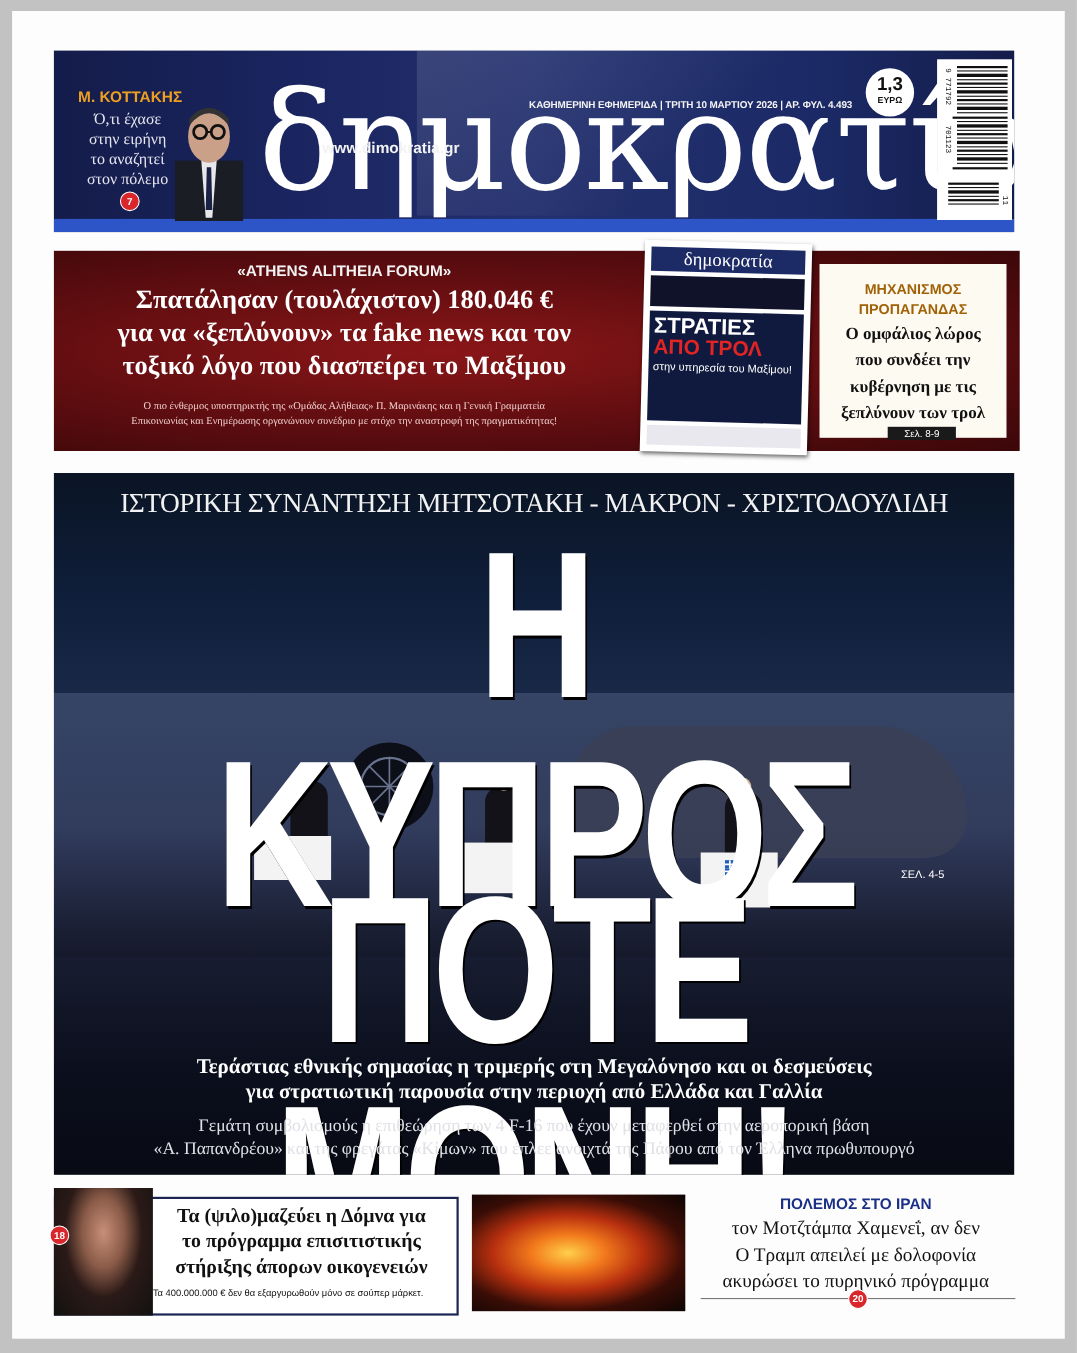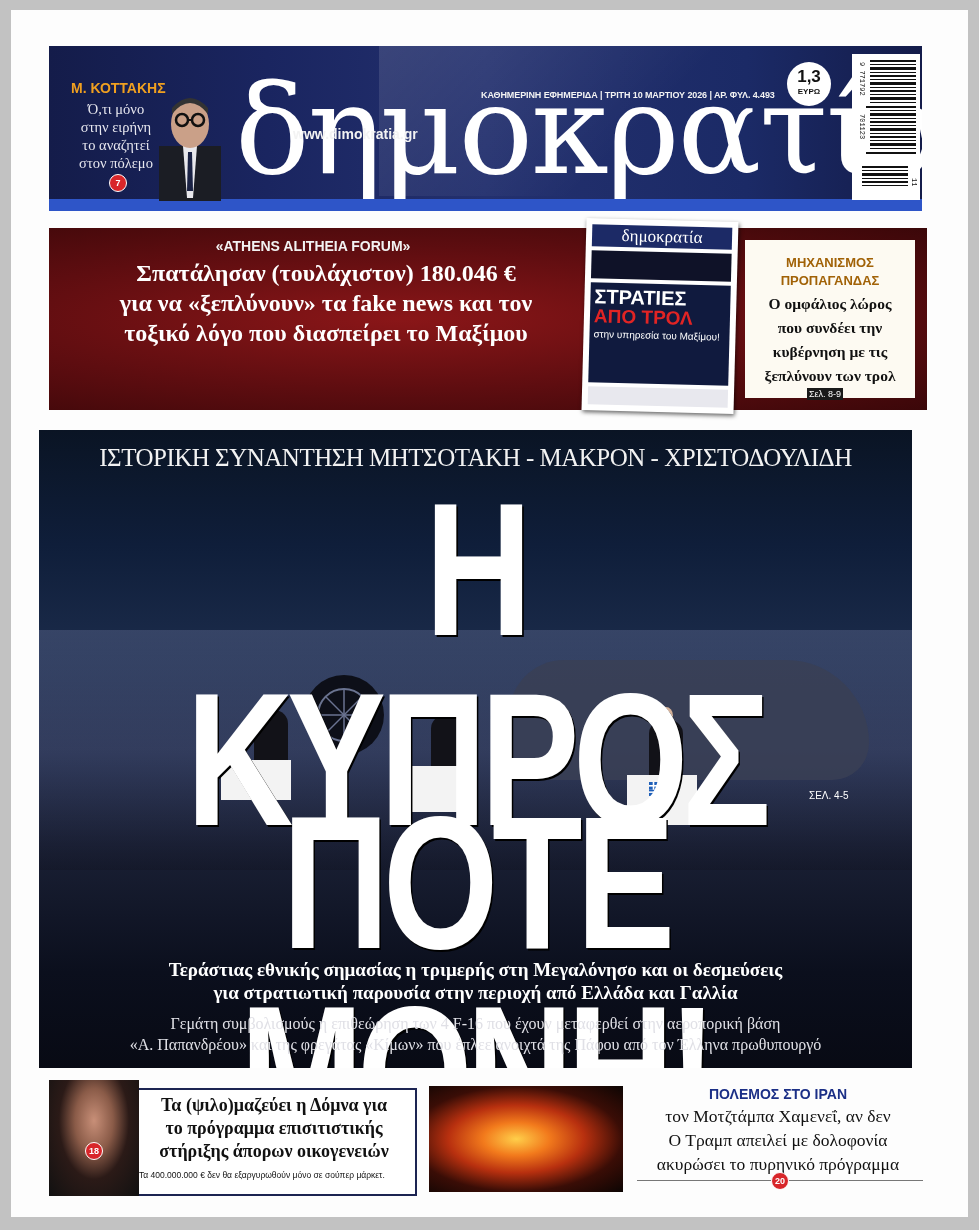--- a/index.html
+++ b/index.html
@@ -17,36 +17,36 @@
   .url{left:244px;top:44px;color:#f3f3f3;font-family:"Liberation Sans",sans-serif;font-size:14px;font-weight:bold;margin-top:36px;}
   .dateline{left:432px;top:44px;color:#f3f3f3;font-family:"Liberation Sans",sans-serif;font-size:9px;font-weight:bold;letter-spacing:-0.1px;}
   .logo{left:186px;top:22px;color:#fff;font-size:124px;line-height:124px;letter-spacing:-2px;font-family:"DejaVu Serif",serif;}
   .price{left:738px;top:16px;width:44px;height:44px;border-radius:50%;background:#fff;text-align:center;font-family:"Liberation Sans",sans-serif;color:#111;}
   .price-n{font-size:17px;font-weight:bold;line-height:20px;display:block;padding-top:5px;}
   .price-c{font-size:8px;font-weight:bold;display:block;line-height:9px;}
   .barcode{left:803px;top:8px;width:68px;height:146px;background:#fff;}
   
   .redbox{left:38px;top:218px;width:878px;height:182px;background:radial-gradient(ellipse at 40% 50%,#8a1618 0%,#5e0d10 55%,#3b0709 100%);}
   .kicker{left:0;top:10px;width:528px;text-align:center;color:#f2f2f2;font-family:"Liberation Sans",sans-serif;font-weight:bold;font-size:14px;}
-  .red-head{left:0;top:30px;width:528px;text-align:center;color:#fff;font-weight:bold;font-size:24px;line-height:30px;margin-left:13px;}
+  .red-head{left:0;top:30px;width:528px;text-align:center;color:#fff;font-weight:bold;font-size:24px;line-height:30px;}
   .red-sub{left:0;top:136px;width:528px;text-align:center;color:#f0cfcf;font-size:9.5px;line-height:13px;}
   .thumb{left:535px;top:-8px;width:152px;height:192px;background:#fff;transform:rotate(1.5deg);box-shadow:1px 2px 4px rgba(0,0,0,.6);}
   .thumb-logo{left:6px;top:6px;width:140px;height:22px;background:#1c2a66;color:#fff;font-size:17px;line-height:22px;text-align:center;}
   .thumb-top{left:6px;top:32px;width:140px;height:28px;background:#0f1228;}
   .thumb-main{left:6px;top:64px;width:140px;height:100px;background:#101a3e;}
   .thumb-h1{left:4px;top:4px;color:#fff;font-family:"Liberation Sans",sans-serif;font-weight:bold;font-size:20px;line-height:20px;}
   .thumb-h2{left:4px;top:24px;color:#e12424;font-family:"Liberation Sans",sans-serif;font-weight:bold;font-size:19px;line-height:20px;}
   .thumb-h3{left:4px;top:46px;color:#fff;font-family:"Liberation Sans",sans-serif;font-size:10px;}
   .thumb-bot{left:6px;top:168px;width:140px;height:18px;background:#e8e8ee;}
   .propbox{left:696px;top:12px;width:170px;height:158px;background:#fdfaf2;}
   .prop-k{left:0;top:14px;width:170px;text-align:center;color:#a16207;font-family:"Liberation Sans",sans-serif;font-weight:bold;font-size:13px;line-height:18px;}
   .prop-h{left:0;top:52px;width:170px;text-align:center;color:#111;font-weight:bold;font-size:15.5px;line-height:24px;}
-  .prop-p{left:62px;top:154px;background:#1a1a1a;color:#fff;font-family:"Liberation Sans",sans-serif;font-size:9px;padding:1px 2px;}
-  
-  .main{left:28px;top:420px;width:873px;height:638px;background:linear-gradient(180deg,#0a1424 0%,#0f1e3a 18%,#1b2b4a 35%,#2b3553 50%,#1a2035 65%,#0b0f1d 85%,#080a14 100%);overflow:hidden;}
+  .prop-p{left:62px;top:154px;background:#1a1a1a;color:#fff;font-family:"Liberation Sans",sans-serif;font-size:9px;padding:1px 15px;}
+  
+  .main{left:38px;top:420px;width:873px;height:638px;background:linear-gradient(180deg,#0a1424 0%,#0f1e3a 18%,#1b2b4a 35%,#2b3553 50%,#1a2035 65%,#0b0f1d 85%,#080a14 100%);overflow:hidden;}
   .hangar{left:0;top:200px;width:873px;height:240px;background:linear-gradient(180deg,rgba(110,120,160,.35),rgba(60,70,110,.25) 60%,rgba(10,10,20,.2));}
   .heli{left:470px;top:230px;width:360px;height:120px;border-radius:60px 90px 40px 30px;background:#3a4055;opacity:.85;}
   .podium{width:60px;height:30px;background:#f3f3f3;}
   .person{width:34px;height:80px;background:#121218;border-radius:14px 14px 2px 2px;}
   .head{width:14px;height:17px;border-radius:50%;background:#d7b39a;}
   .supra{left:0;top:14px;width:873px;text-align:center;color:#f2f2f2;font-size:25px;letter-spacing:-0.5px;}
   .big1{left:0;top:44px;width:873px;text-align:center;color:#fff;font-family:"Liberation Sans",sans-serif;font-weight:bold;font-size:190px;line-height:190px;letter-spacing:-8px;transform:scaleX(0.78);transform-origin:center;text-shadow:2px 2px 0 #000;}
   .big2{left:0;top:357px;width:873px;text-align:center;color:#fff;font-family:"Liberation Sans",sans-serif;font-weight:bold;font-size:190px;line-height:190px;letter-spacing:-8px;transform:scaleX(0.78);transform-origin:center;text-shadow:2px 2px 0 #000;}
   .sel45{left:770px;top:360px;color:#fff;font-family:"Liberation Sans",sans-serif;font-size:10px;}
   .deck1{left:0;top:528px;width:873px;text-align:center;color:#fff;font-weight:bold;font-size:19px;line-height:23px;}
@@ -65,21 +65,21 @@
 <body>
 
 <div class="page">
 
   <div class="abs mast">
     <div class="abs flagshade"></div>
     <div class="abs mast-band"></div>
 
     <div class="abs kot-name">Μ. ΚΟΤΤΑΚΗΣ</div>
     <div class="abs kot-text">
-      <div>Ό,τι μόνο</div>
+      <div>Ό,τι έχασε</div>
       <div>στην ειρήνη</div>
       <div>το αναζητεί</div>
       <div>στον πόλεμο</div>
     </div>
     <div class="abs pg-badge" style="left:60px;top:128px;">7</div>
 
     <svg class="abs kot-photo" viewBox="0 0 70 115">
       <rect x="4" y="60" width="62" height="55" fill="#1b1d24"></rect>
       <polygon points="28,60 42,60 38,112 32,112" fill="#e8e8ec"></polygon>
       <polygon points="33,66 37,66 38,105 32,105" fill="#1a2244"></polygon>
@@ -140,20 +140,24 @@
     </svg>
   </div>
 
   <div class="abs redbox">
     <div class="abs kicker">«ATHENS ALITHEIA FORUM»</div>
     <div class="abs red-head">
       <div>Σπατάλησαν (τουλάχιστον) 180.046 €</div>
       <div>για να «ξεπλύνουν» τα fake news και τον</div>
       <div>τοξικό λόγο που διασπείρει το Μαξίμου</div>
     </div>
+    <div class="abs red-sub">
+      <div>Ο πιο ένθερμος υποστηρικτής της «Ομάδας Αλήθειας» Π. Μαρινάκης και η Γενική Γραμματεία</div>
+      <div>Επικοινωνίας και Ενημέρωσης οργανώνουν συνέδριο με στόχο την αναστροφή της πραγματικότητας!</div>
+    </div>
 
     <div class="abs thumb">
       <div class="abs thumb-logo">δημοκρατία</div>
       <div class="abs thumb-top"></div>
       <div class="abs thumb-main">
         <div class="abs thumb-h1">ΣΤΡΑΤΙΕΣ</div>
         <div class="abs thumb-h2">ΑΠΟ ΤΡΟΛ</div>
         <div class="abs thumb-h3">στην υπηρεσία του Μαξίμου!</div>
       </div>
       <div class="abs thumb-bot"></div>
@@ -228,21 +232,21 @@
 
   <div class="abs domna">
     <div class="abs domna-photo"></div>
     <div class="abs domna-h">
       <div>Τα (ψιλο)μαζεύει η Δόμνα για</div>
       <div>το πρόγραμμα επισιτιστικής</div>
       <div>στήριξης άπορων οικογενειών</div>
     </div>
     <div class="abs domna-s">Τα 400.000.000 € δεν θα εξαργυρωθούν μόνο σε σούπερ μάρκετ.</div>
   </div>
-  <div class="abs pg-badge" style="left:34px;top:1132px;margin-left:40px;">18</div>
+  <div class="abs pg-badge" style="left:34px;top:1104px;">18</div>
 
   <div class="abs fire"></div>
 
   <div class="abs iran-k">ΠΟΛΕΜΟΣ ΣΤΟ ΙΡΑΝ</div>
   <div class="abs iran-h">
     <div>τον Μοτζτάμπα Χαμενεΐ, αν δεν</div>
     <div>Ο Τραμπ απειλεί με δολοφονία</div>
     <div>ακυρώσει το πυρηνικό πρόγραμμα</div>
   </div>
   <div class="abs iran-rule"></div>

